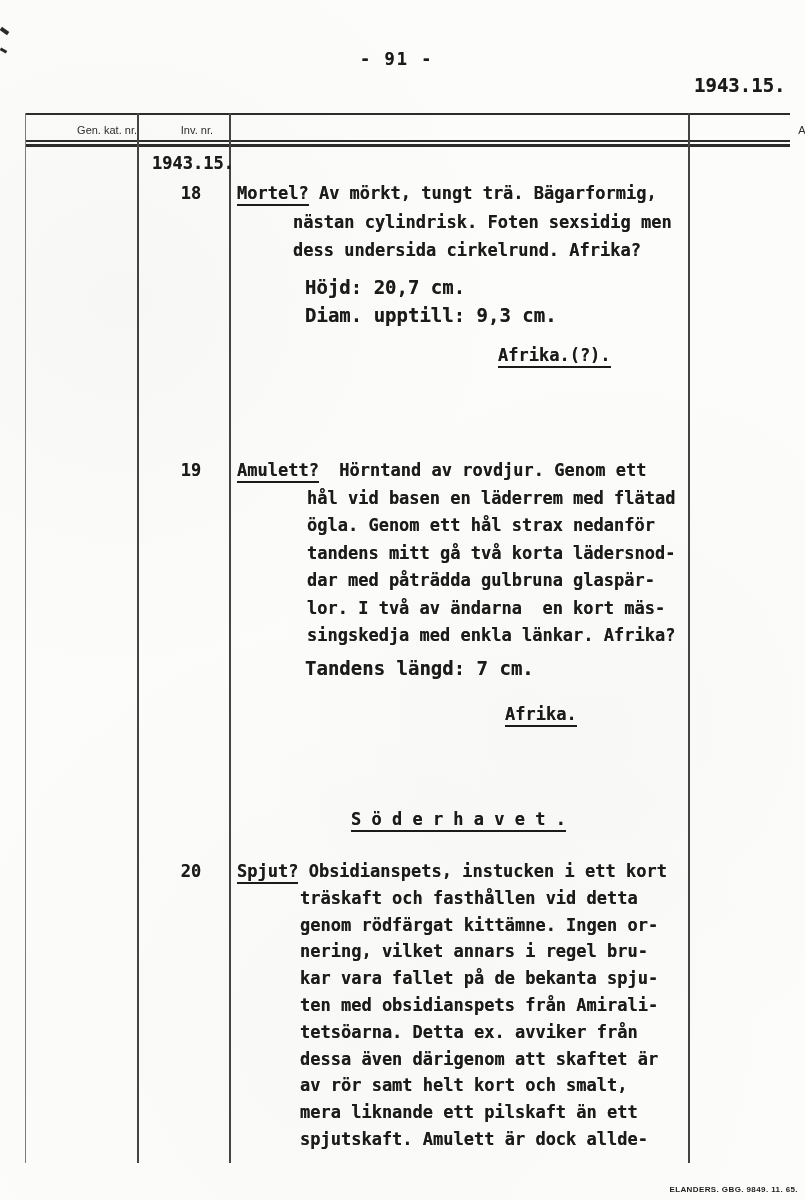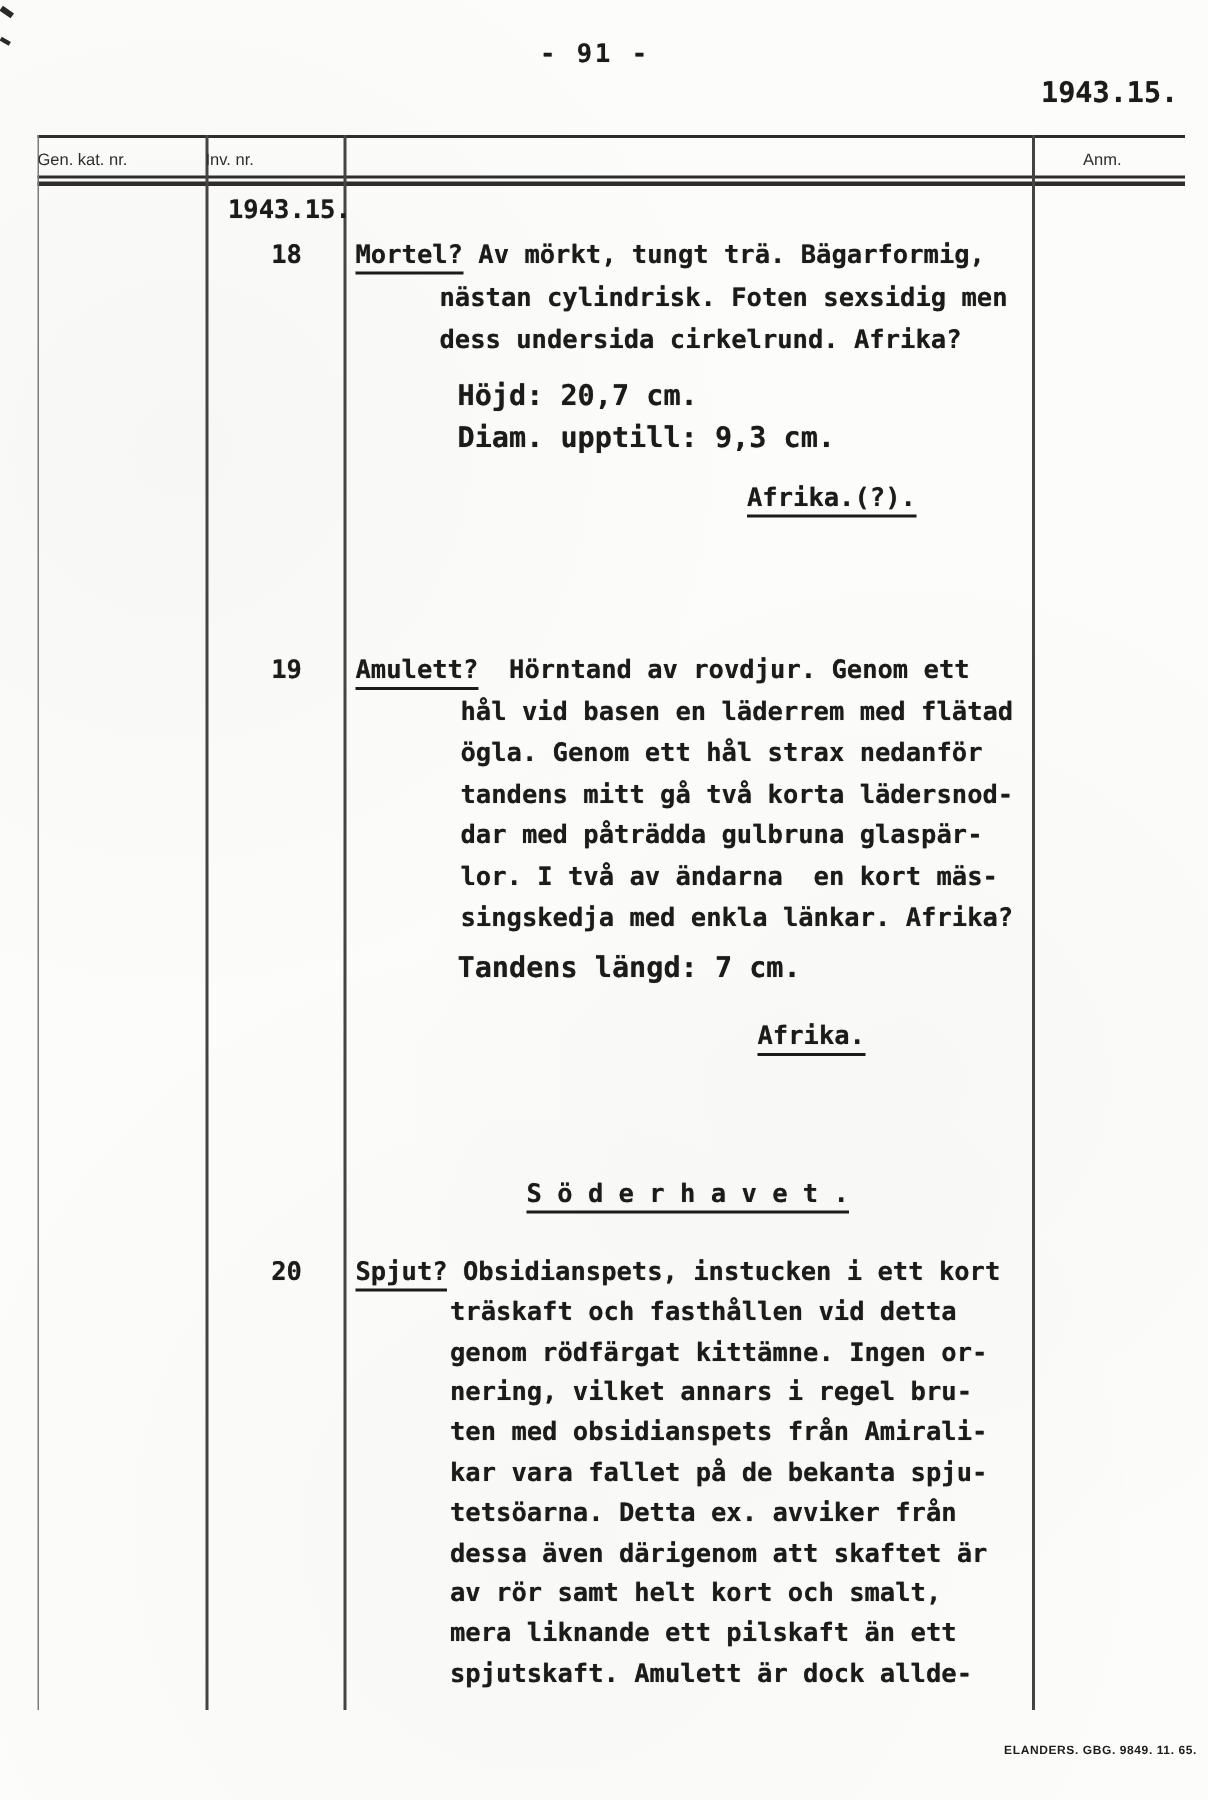--- a/index.html
+++ b/index.html
@@ -5,37 +5,37 @@
   html,body{margin:0;padding:0;}
   body{
     width:805px;height:1200px;position:relative;overflow:hidden;
     background:#fcfcfa;
     background-image:
       radial-gradient(circle at 15% 25%, rgba(0,0,0,0.018), transparent 35%),
       radial-gradient(circle at 75% 60%, rgba(0,0,0,0.015), transparent 40%),
       radial-gradient(circle at 45% 85%, rgba(0,0,0,0.015), transparent 40%);
     font-family:"DejaVu Sans Mono", monospace;
   }
-  .page{position:absolute;inset:0;}
+  .page{position:absolute;inset:0;margin-top:23px;}
   .mono{
     font-family:"DejaVu Sans Mono", monospace;
     font-weight:700;color:#1b1b19;
     text-shadow:0 0 0.5px rgba(20,20,18,0.65);
   }
   .abs{position:absolute;}
   .line{white-space:pre;}
   .uline{border-bottom:2.5px solid #1b1b19;padding-bottom:1px;}
   
   .rule{position:absolute;background:#2e2d2b;}
   .vline{position:absolute;background:#454441;width:2px;}
   .vline.thin{width:1px;background:#7d7c78;}
   .form-label{
     position:absolute;top:101px;
     font-family:"Liberation Sans", sans-serif;
-    font-size:11px;color:#2e2d2b;text-align:left;
+    font-size:11px;color:#2e2d2b;text-align:right;
   }
   
   .pageno{top:26px;left:360px;font-size:17px;letter-spacing:2px;}
   .colref{top:51px;left:694px;font-size:19px;}
   .groupnr{top:130px;left:152px;font-size:17px;}
   .invnr{left:168px;font-size:17px;width:46px;text-align:center;}
   .entry{left:237px;font-size:17px;}
   .e18 .line{line-height:28.5px;}
   .e19 .line{line-height:27.5px;}
   .e20 .line{line-height:26.8px;}
@@ -107,22 +107,22 @@
   <div class="abs mono prov uline" style="top:681px;left:505px;">Afrika.</div>
 
   <div class="abs mono section-head uline">S ö d e r h a v e t .</div>
 
   <div class="abs mono invnr" style="top:835px;line-height:26.8px;">20</div>
   <div class="abs mono entry e20" style="top:835px;">
     <div class="line"><span class="uline">Spjut?</span><span> Obsidianspets, instucken i ett kort</span></div>
     <div class="line cont20">träskaft och fasthållen vid detta</div>
     <div class="line cont20">genom rödfärgat kittämne. Ingen or-</div>
     <div class="line cont20">nering, vilket annars i regel bru-</div>
+    <div class="line cont20">kar vara fallet på de bekanta spju-</div>
     <div class="line cont20">ten med obsidianspets från Amirali-</div>
-    <div class="line cont20">kar vara fallet på de bekanta spju-</div>
     <div class="line cont20">tetsöarna. Detta ex. avviker från</div>
     <div class="line cont20">dessa även därigenom att skaftet är</div>
     <div class="line cont20">av rör samt helt kort och smalt,</div>
     <div class="line cont20">mera liknande ett pilskaft än ett</div>
     <div class="line cont20">spjutskaft. Amulett är dock allde-</div>
   </div>
 
   <div class="printer-mark">ELANDERS. GBG. 9849. 11. 65.</div>
 
 </div>

